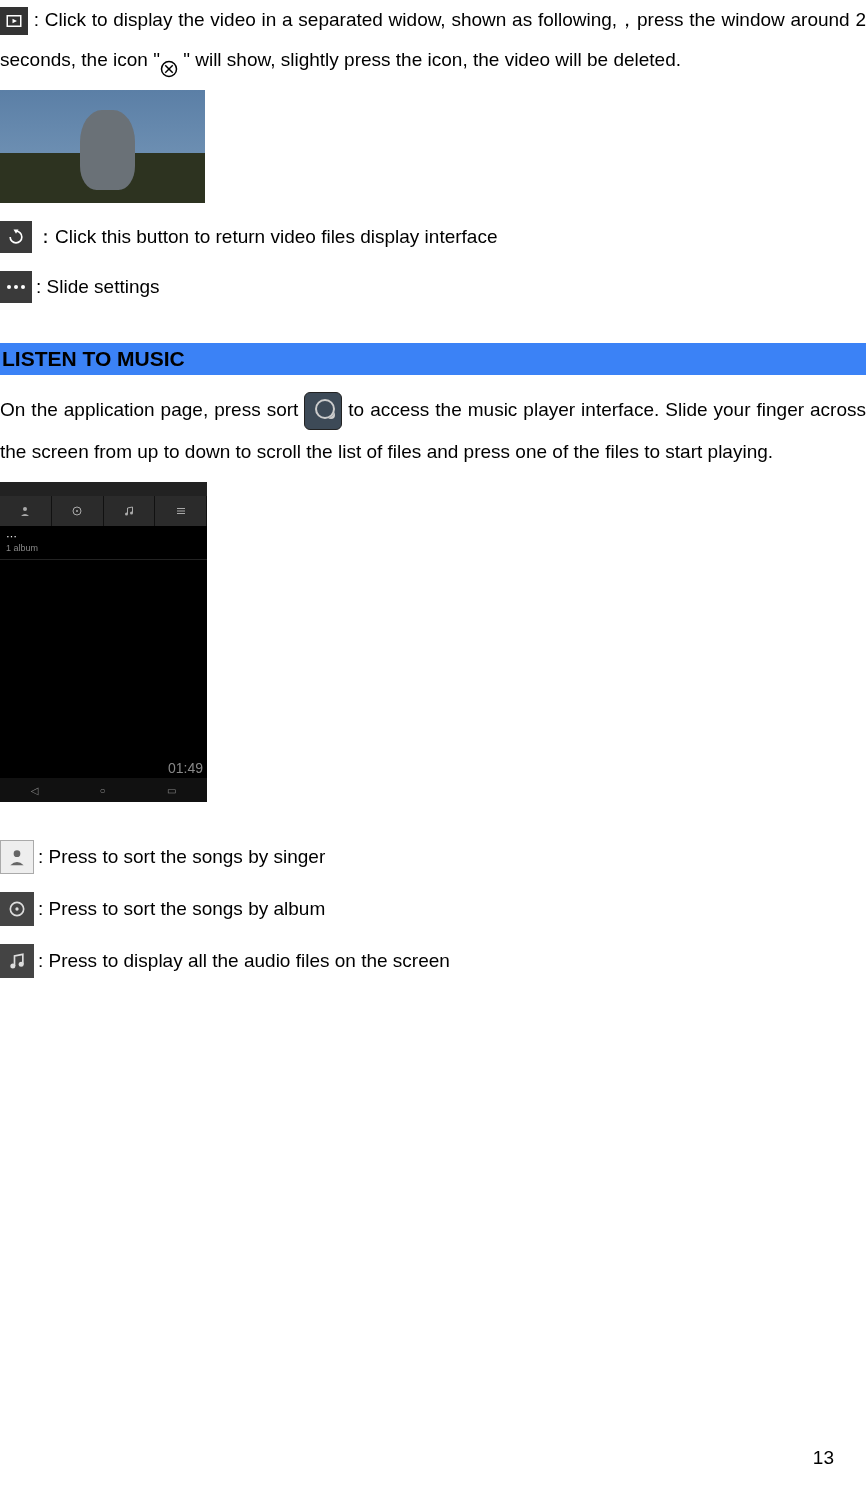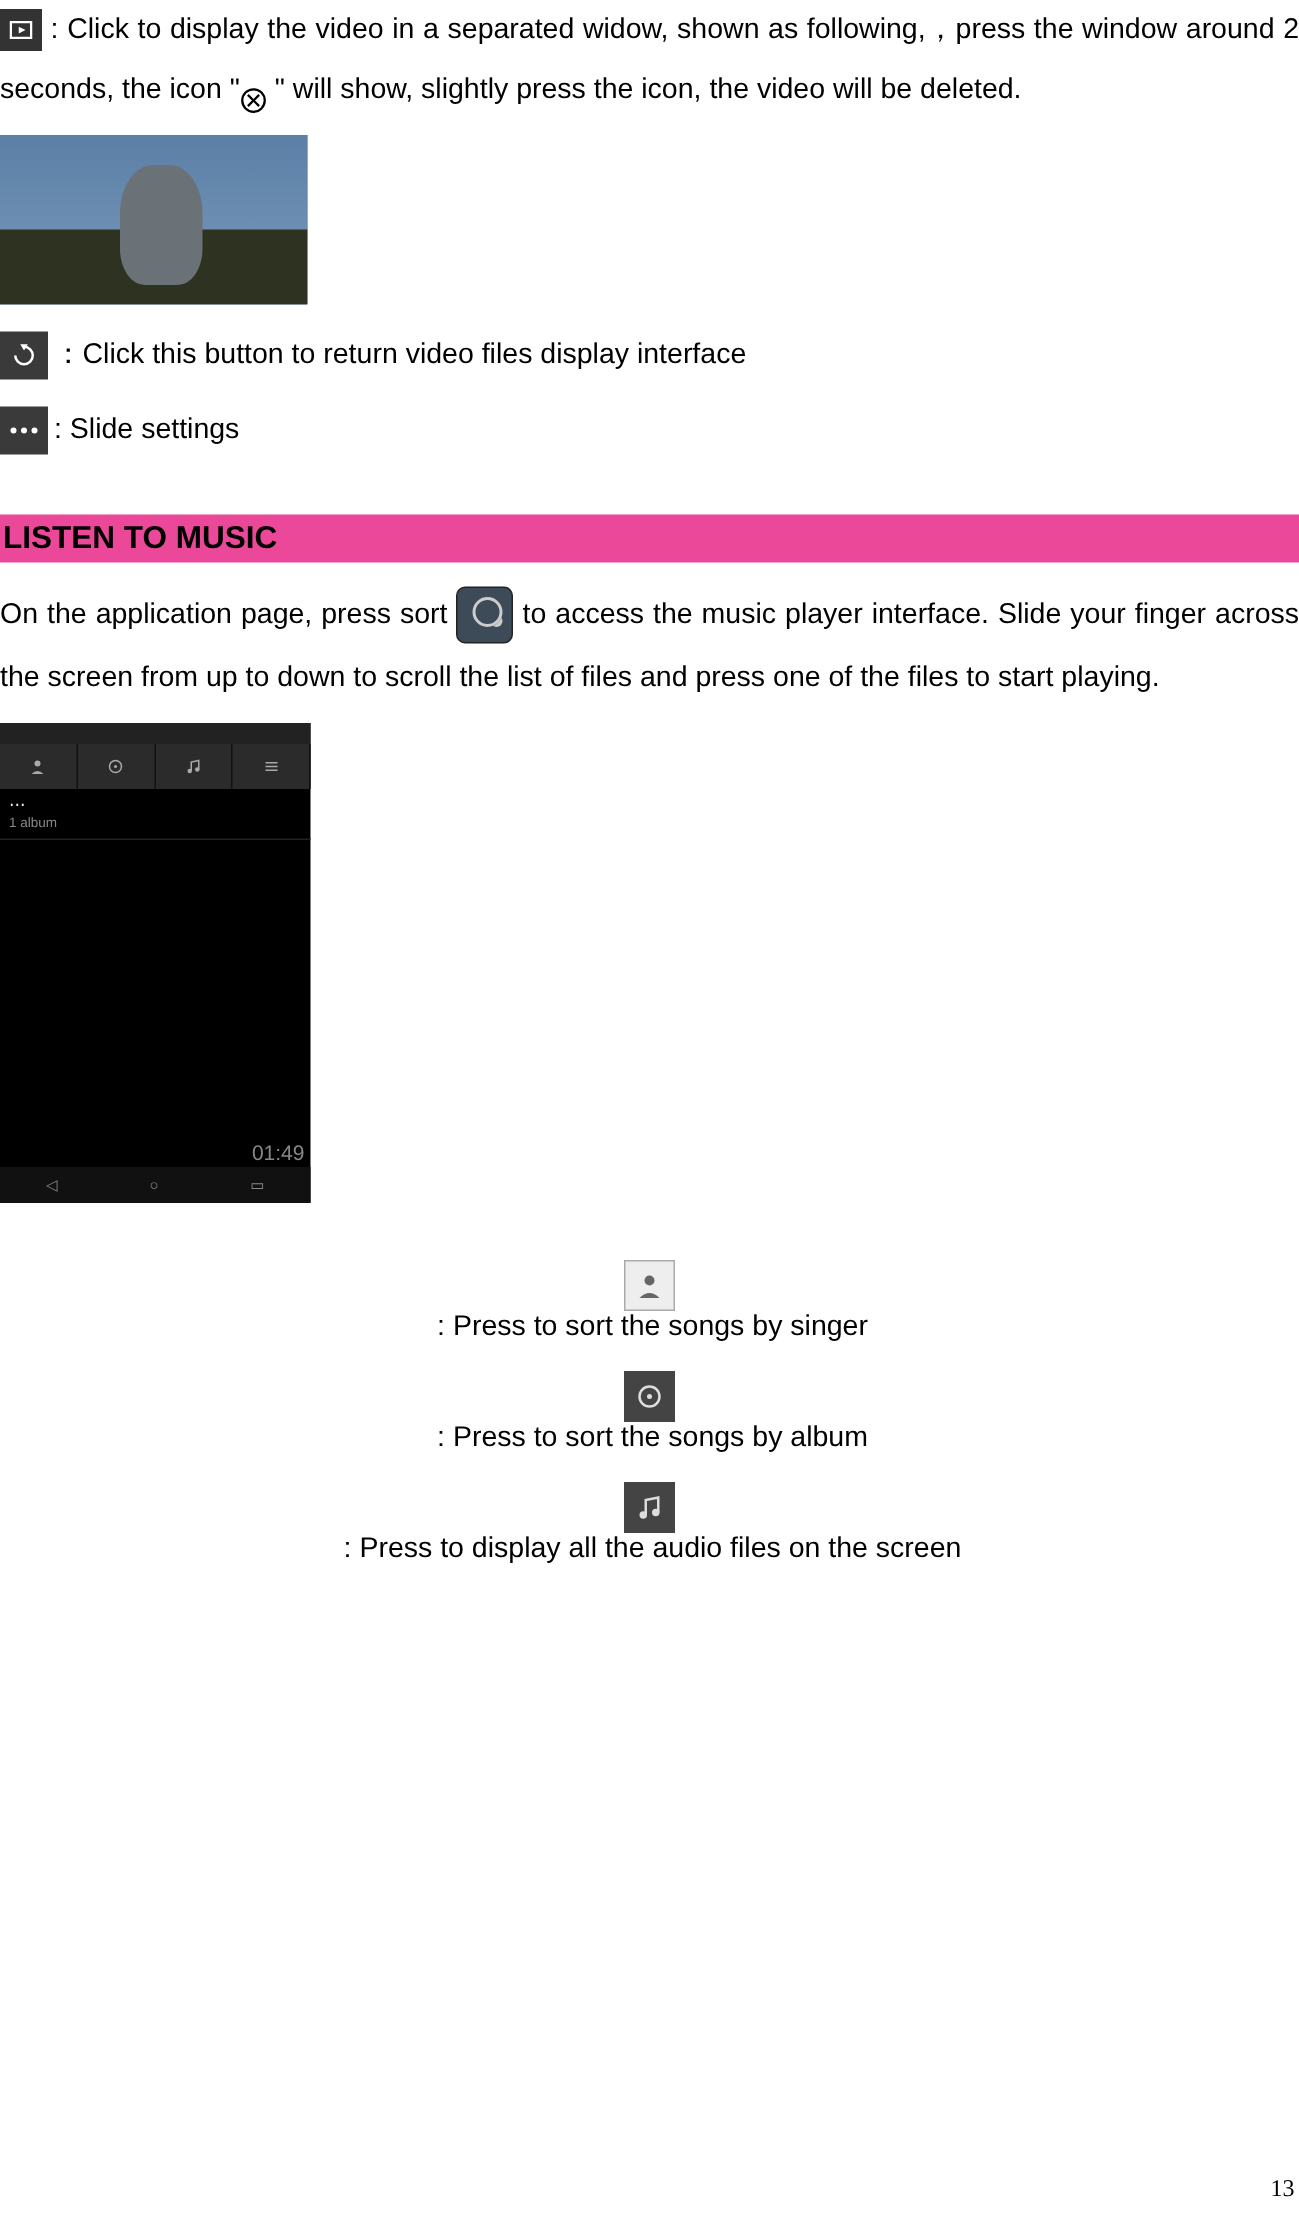--- a/index.html
+++ b/index.html
@@ -61,21 +61,21 @@
       line-height: 1.5;
     }
     .line-with-icon .ic {
       width: 32px; height: 32px;
       background: #3a3a3a;
       display:flex; align-items:center; justify-content:center;
       flex-shrink:0;
     }
     .line-with-icon .txt { margin-left: 4px; }
     .section-header {
-      background: #ec4899;
+      background: #3b82f6;
       font-size: 21px;
       font-weight: bold;
       padding: 4px 2px;
       margin-top: 40px;
       width: 100%;
     }
     .music-para {
       font-size: 19px;
       line-height: 2.2;
       margin-top: 14px;
@@ -134,38 +134,37 @@
     }
     .music-screenshot .navbar span{ color:#888; }
     .music-screenshot .clock{
       position:absolute; bottom:26px; right:4px; color:#888; font-size:14px;
     }
     .list-row {
       display: flex;
       align-items: center;
       margin-top: 18px;
       font-size: 19px;
-      flex-direction: column;
     }
     .list-row .sq {
       width: 34px; height: 34px;
       background: #444;
       display:flex; align-items:center; justify-content:center;
       flex-shrink:0;
     }
     .list-row .sq.light{
       background:#eee; border:1px solid #aaa;
     }
     .list-row .lbl { margin-left: 4px; }
     .page-number {
       position: absolute;
       bottom: 18px;
-      right: 3px;
-      font-family: Liberation Serif, serif;
-      font-size: 16px;
+      right: 32px;
+      font-family: Liberation Sans, sans-serif;
+      font-size: 19px;
     }
   </style>
 </head>
 <body>
 
 <div class="content">
 
   <div class="para">
     <span class="icon-box-dark">
       <svg viewBox="0 0 24 24">

